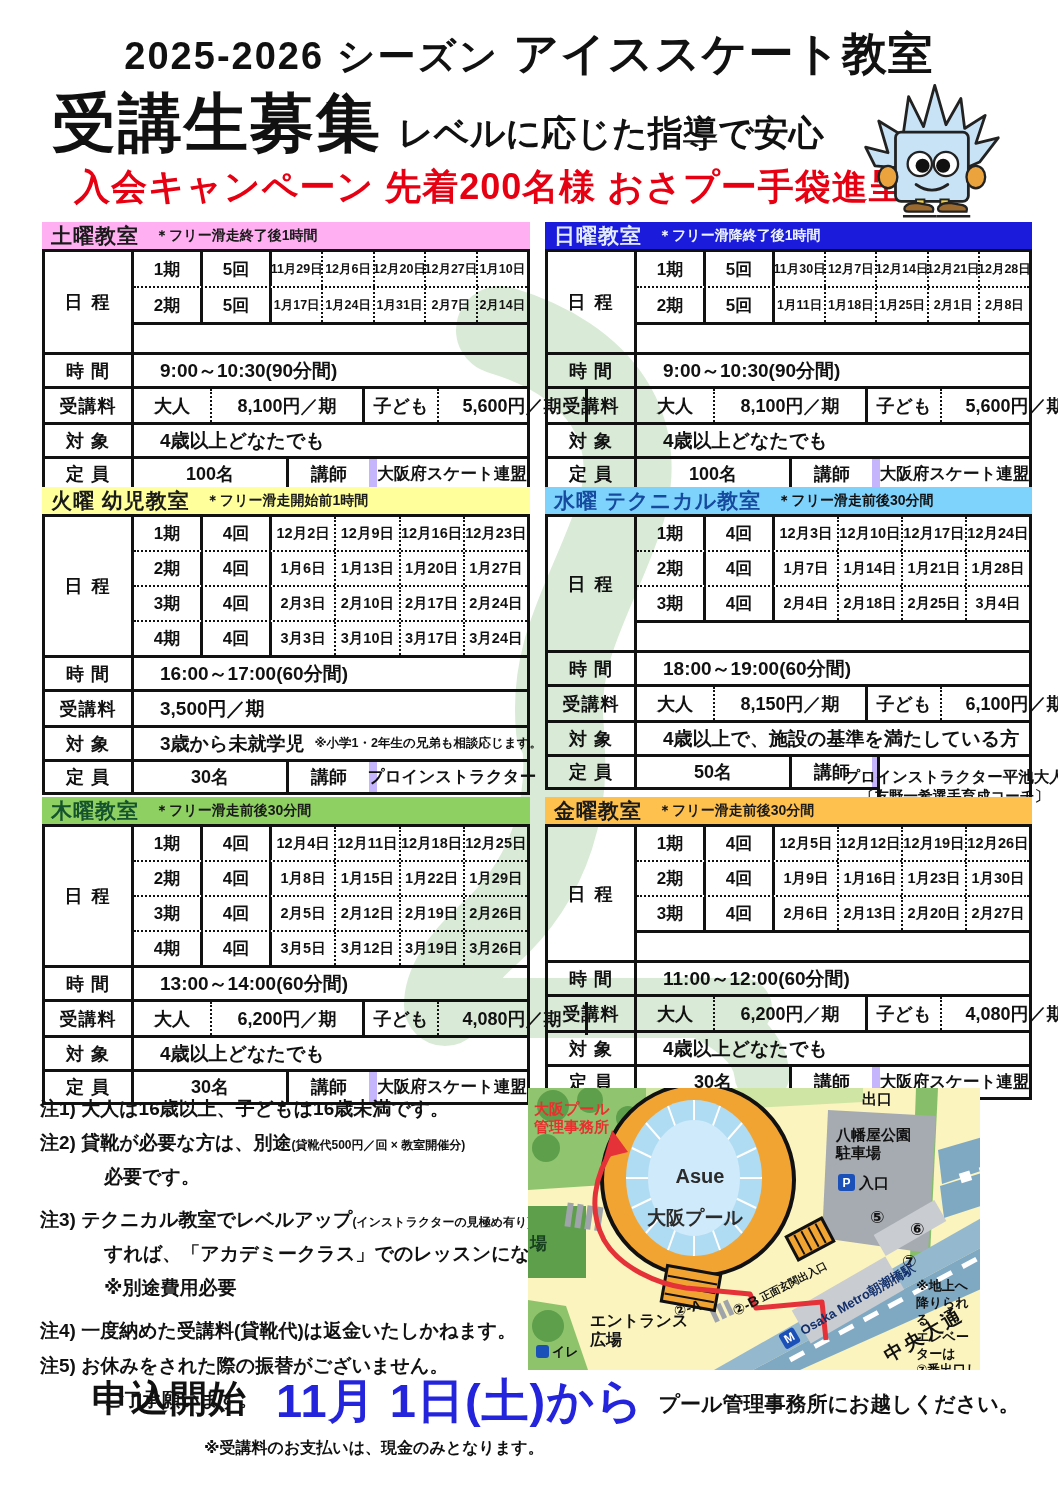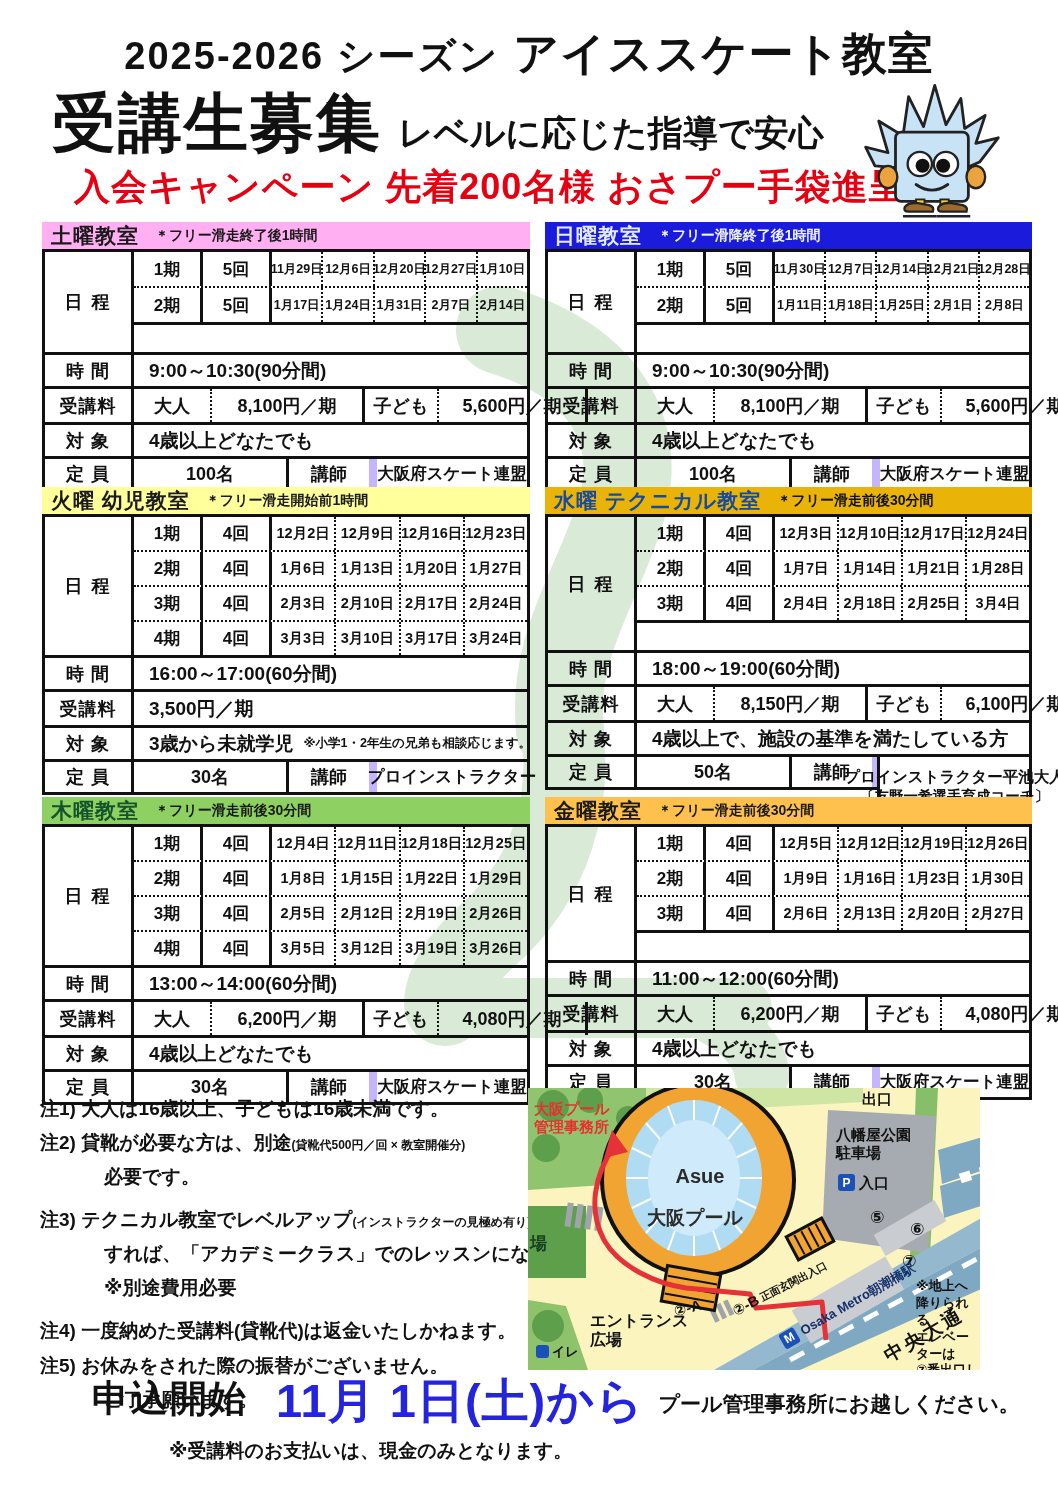--- a/index.html
+++ b/index.html
@@ -45,21 +45,21 @@
          border-right:2px dotted #111;white-space:nowrap;}
   .dcell:last-child{border-right:none;}
   .card[data-cols="5"] .dcell{font-size:12.5px;}
   .card[data-cols="4"] .dcell{font-size:14.5px;}
   .irow{display:flex;height:31px;border-bottom:3px solid #111;}
   .irow:last-child{border-bottom:none;}
   .irow.feerow{height:33px;}
   .irow.caprow{height:30px;}
   .ilabel{width:86px;border-right:3px solid #111;display:flex;align-items:center;justify-content:center;
           font-size:18px;font-weight:800;letter-spacing:1px;flex:none;}
-  .ival{flex:1;display:flex;align-items:center;padding-left:15px;font-size:19px;font-weight:800;min-width:0;white-space:nowrap;text-align:right;}
+  .ival{flex:1;display:flex;align-items:center;padding-left:26px;font-size:19px;font-weight:800;min-width:0;white-space:nowrap;text-align:right;}
   .ival .tnote{font-size:12.5px;font-weight:800;margin-left:10px;}
   .fcell{display:flex;align-items:center;justify-content:center;font-size:18px;font-weight:800;flex:none;white-space:nowrap;}
   .fee-al{width:76px;border-right:2px dotted #111;}
   .fee-av{width:150px;border-right:3px solid #111;}
   .fee-cl{width:72px;border-right:2px dotted #111;}
   .fee-cv{width:146px;border-right:3px solid #111;}
   .fee-tail{flex:1;background:#f0efe9;}
   .capval{width:152px;border-right:3px solid #111;display:flex;align-items:center;justify-content:center;
           font-size:18px;font-weight:800;flex:none;}
   .instlabel{width:80px;border-right:8px solid #c4b5fd;display:flex;align-items:center;justify-content:center;
@@ -99,21 +99,21 @@
   .m-road{left:352px;top:236px;transform:rotate(-30deg);font-size:19px;letter-spacing:3px;}
   .m-plaza{left:62px;top:224px;font-size:16px;}
   .m-elev{left:388px;top:190px;font-size:13px;line-height:1.3;}
   .m-ground{left:2px;top:146px;font-size:17px;color:#17401f;}
   .m-toilet{left:8px;top:256px;font-size:13px;display:flex;align-items:center;gap:3px;}
   
   .footer{position:absolute;left:92px;top:1374px;z-index:2;display:flex;align-items:flex-end;white-space:nowrap;}
   .f-label{font-size:37px;font-weight:900;letter-spacing:2px;}
   .f-date{font-size:47px;font-weight:700;margin-left:28px;letter-spacing:1px;line-height:1;}
   .f-where{font-size:21px;font-weight:800;margin-left:14px;padding-bottom:6px;}
-  .footer-note{position:absolute;left:169px;top:1438px;z-index:2;font-size:19px;font-weight:800;}
+  .footer-note{position:absolute;left:204px;top:1438px;z-index:2;font-size:16px;font-weight:800;}
 </style>
 </head>
 <body>
 
 <svg id="watermark" viewBox="0 0 1058 1496" xmlns="http://www.w3.org/2000/svg">
   <g fill="none" stroke="#D9EBD7" stroke-linecap="round" stroke-linejoin="round">
     <path d="M 500 330 C 600 360 650 430 618 520 C 590 600 552 650 560 730" stroke-width="88"></path>
     <path d="M 560 720 C 575 800 550 880 488 935 C 460 960 445 985 445 1005" stroke-width="82"></path>
     <path d="M 440 1008 L 742 1008" stroke-width="60"></path>
     <path d="M 700 1010 C 740 1030 760 1050 762 1075" stroke-width="55"></path>
@@ -318,21 +318,21 @@
       </div>
       <div class="irow caprow">
         <div class="ilabel">定 員</div>
         <div class="capval">30名</div>
         <div class="instlabel">講師</div>
         <div class="instval">プロインストラクター</div>
       </div>
     </div>
   </section>
 <section class="card pos-wed" data-cols="4" data-ph="33">
-    <div class="chead" style="background: #eab308;">
+    <div class="chead" style="background: #7dd3fc;">
       <span class="ctitle" style="color: rgb(22, 74, 158);">水曜 テクニカル教室</span>
       <span class="cnote" style="color: rgb(17, 17, 17);">＊フリー滑走前後30分間</span>
     </div>
     <div class="cbody">
       <div class="sched">
         <div class="slabel">日 程</div>
         <div class="srows">
           <div class="prow">
             <div class="pcell">1期</div>
             <div class="ccell">4回</div>

